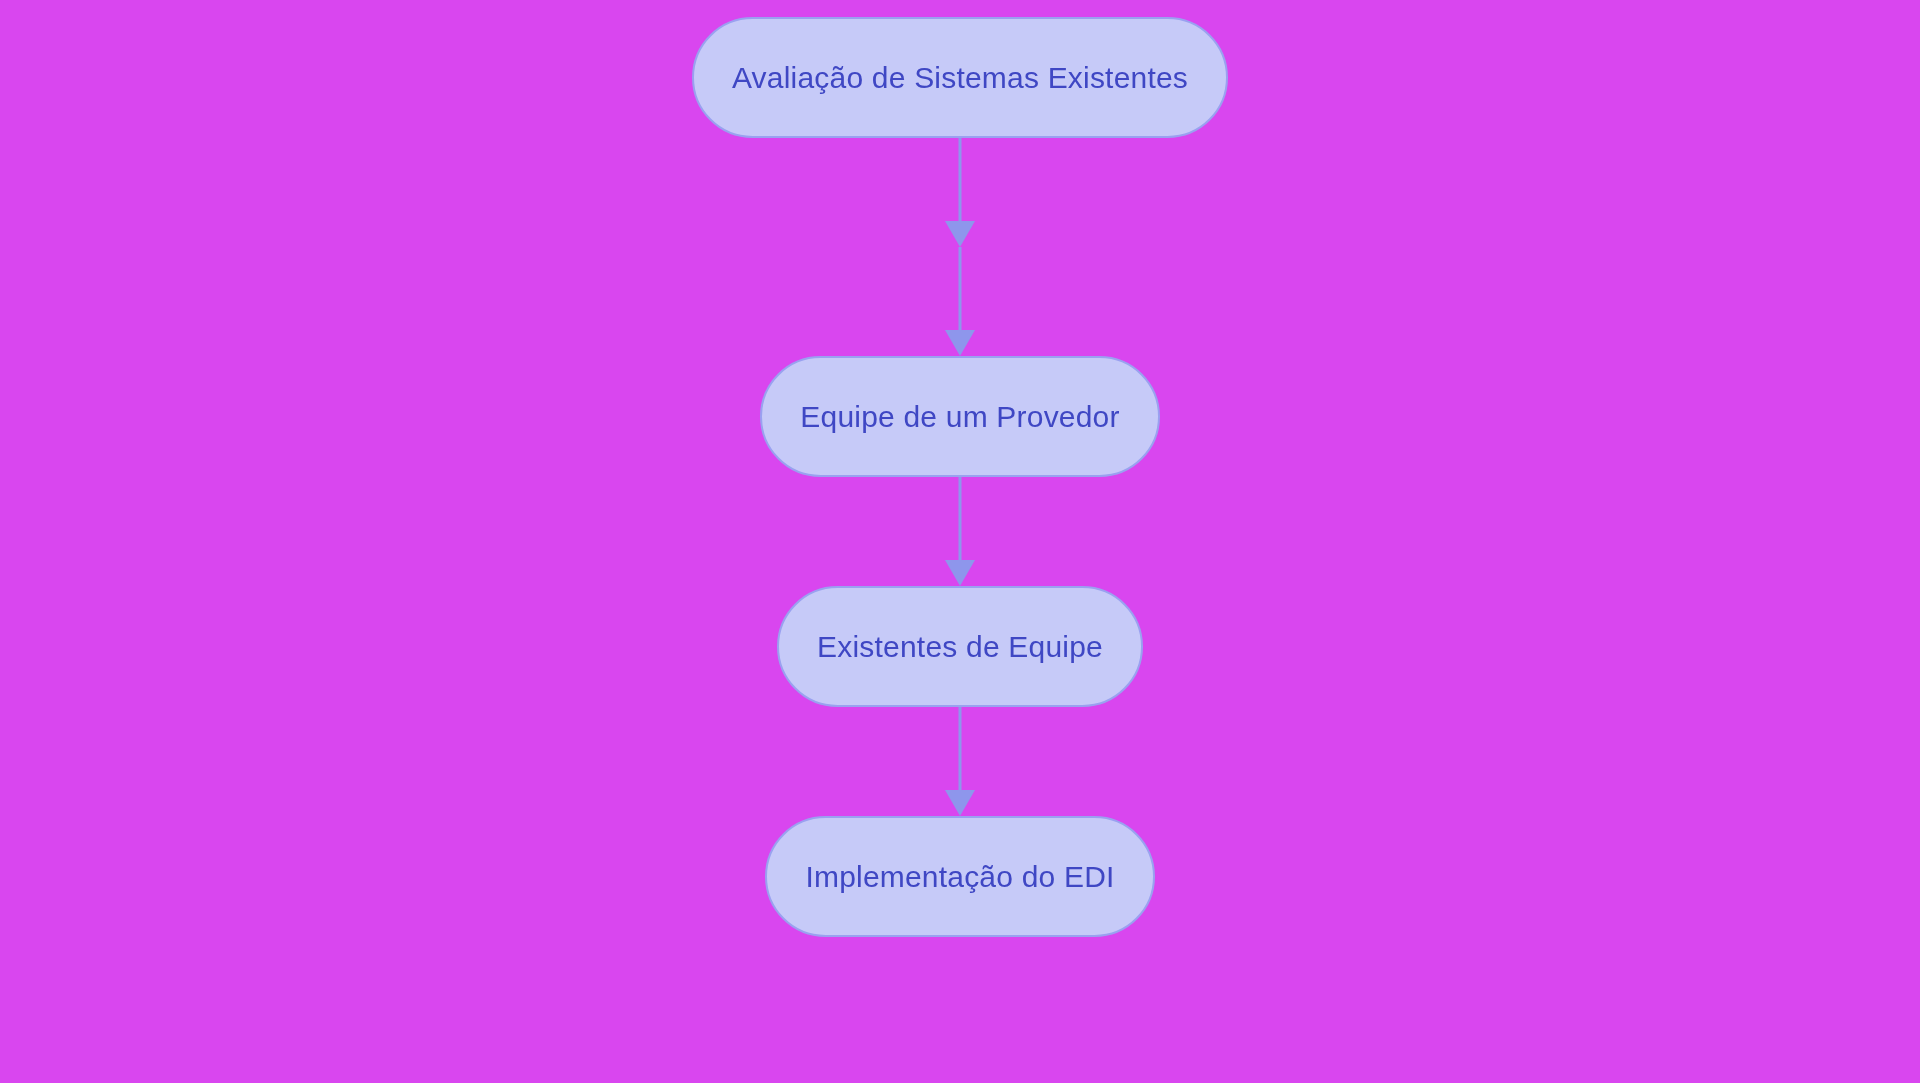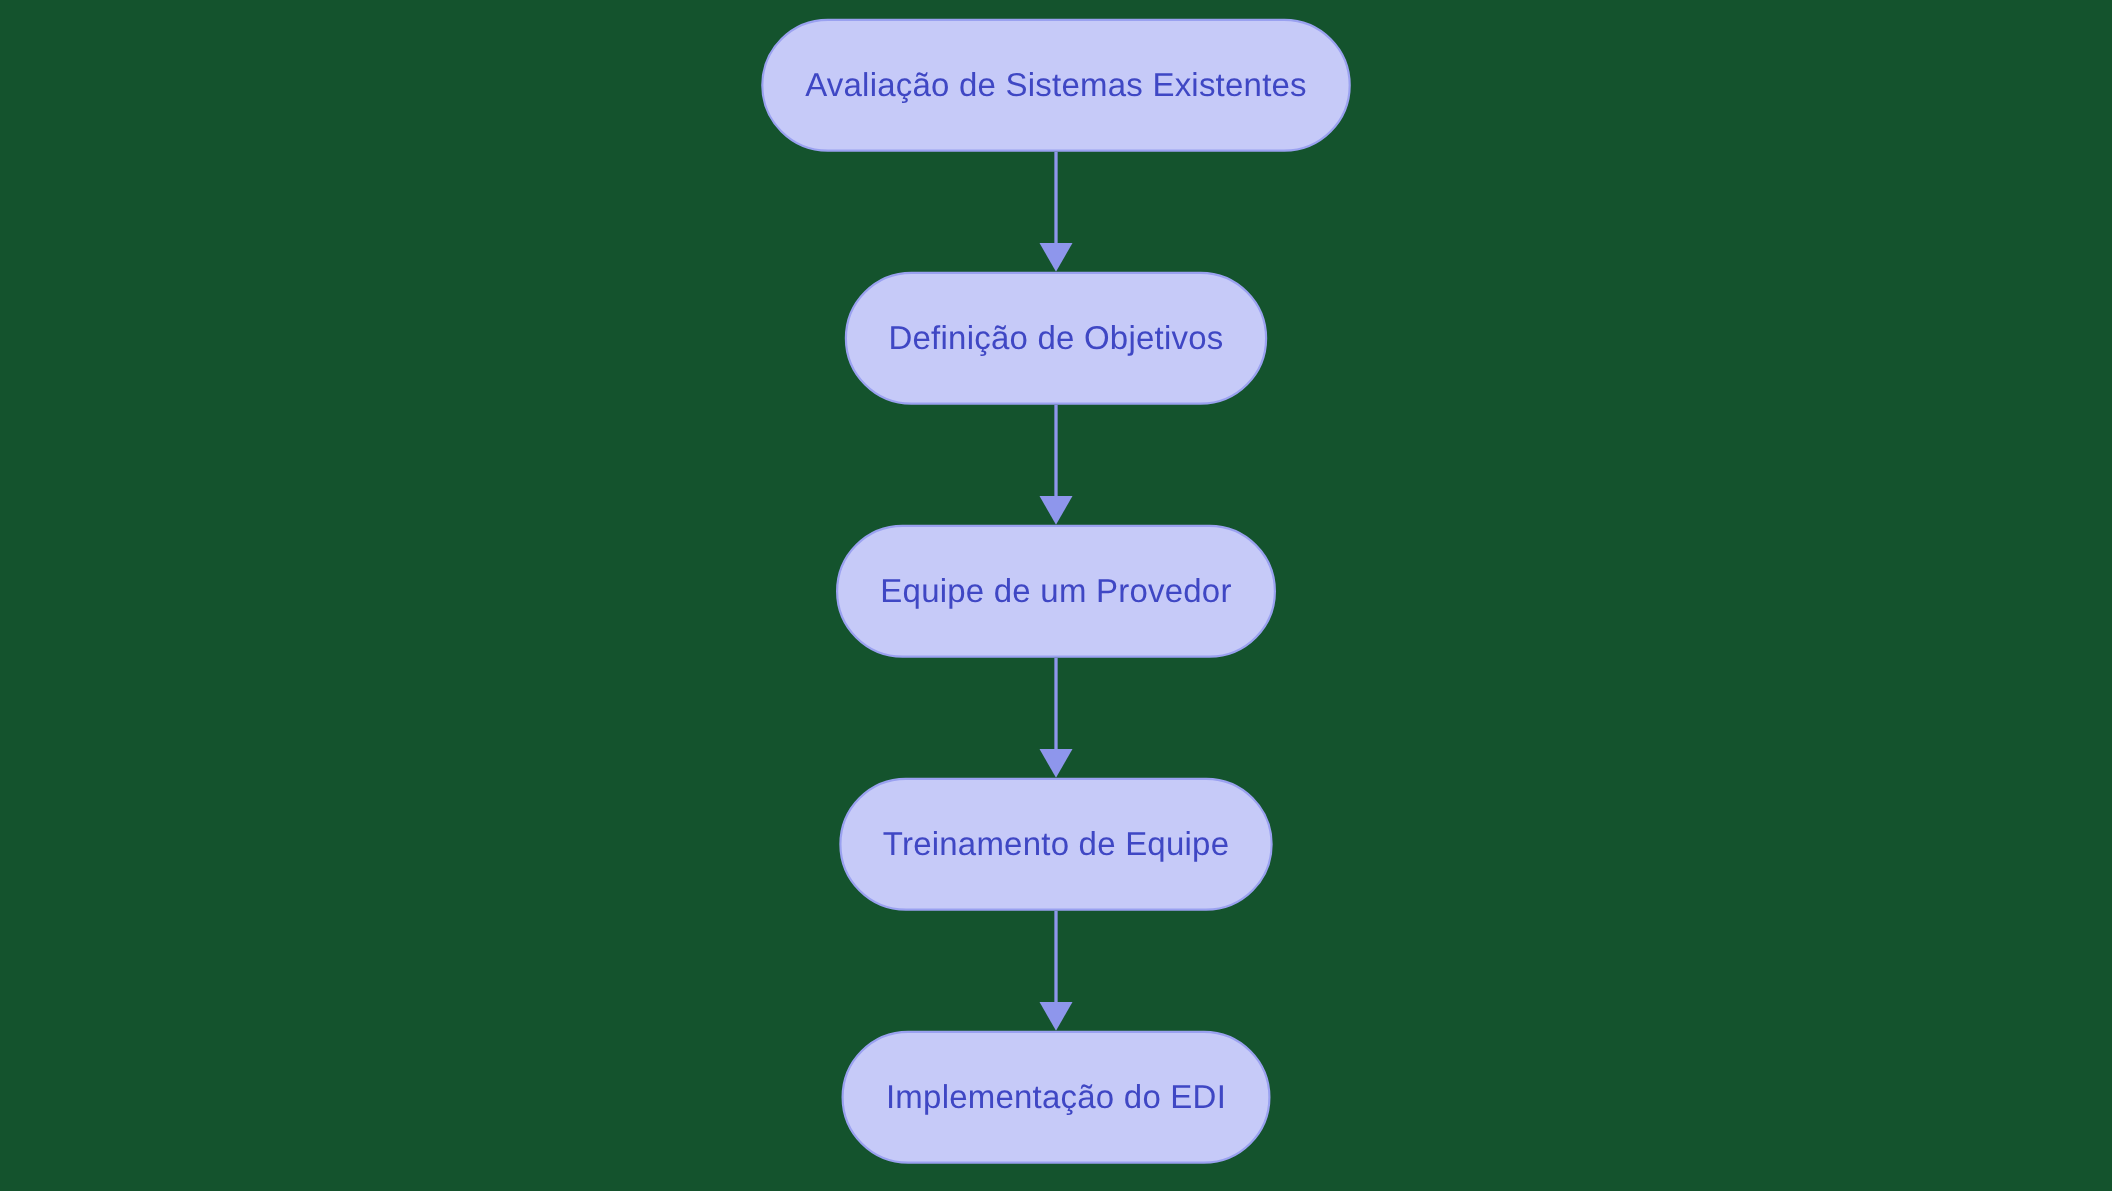--- a/index.html
+++ b/index.html
@@ -4,21 +4,21 @@
 <style>
   html, body {
     margin: 0;
     padding: 0;
     background: #ffffff;
   }
   .canvas {
     position: relative;
     width: 1920px;
     height: 1083px;
-    background: #14532d;
+    background: #d946ef;
     overflow: hidden;
     box-sizing: border-box;
     display: flex;
     flex-direction: column;
     align-items: center;
     padding-top: 17px;
     font-family: "Liberation Sans", "DejaVu Sans", sans-serif;
   }
   .node {
     height: 121px;
@@ -60,40 +60,37 @@
 
   <div class="node">
     <span class="node-label">Avaliação de Sistemas Existentes</span>
   </div>
 
   <svg class="arrow" width="34" height="109" viewBox="0 0 34 109" aria-hidden="true">
     <line class="stem" x1="17" y1="0" x2="17" y2="85"></line>
     <polygon class="head" points="2,83 32,83 17,109"></polygon>
   </svg>
 
-  <div class="node">
-    <span class="node-label">Definição de Objetivos</span>
-  </div>
 
   <svg class="arrow" width="34" height="109" viewBox="0 0 34 109" aria-hidden="true">
     <line class="stem" x1="17" y1="0" x2="17" y2="85"></line>
     <polygon class="head" points="2,83 32,83 17,109"></polygon>
   </svg>
 
   <div class="node">
     <span class="node-label">Equipe de um Provedor</span>
   </div>
 
   <svg class="arrow" width="34" height="109" viewBox="0 0 34 109" aria-hidden="true">
     <line class="stem" x1="17" y1="0" x2="17" y2="85"></line>
     <polygon class="head" points="2,83 32,83 17,109"></polygon>
   </svg>
 
   <div class="node">
-    <span class="node-label">Treinamento de Equipe</span>
+    <span class="node-label">Existentes de Equipe</span>
   </div>
 
   <svg class="arrow" width="34" height="109" viewBox="0 0 34 109" aria-hidden="true">
     <line class="stem" x1="17" y1="0" x2="17" y2="85"></line>
     <polygon class="head" points="2,83 32,83 17,109"></polygon>
   </svg>
 
   <div class="node">
     <span class="node-label">Implementação do EDI</span>
   </div>

